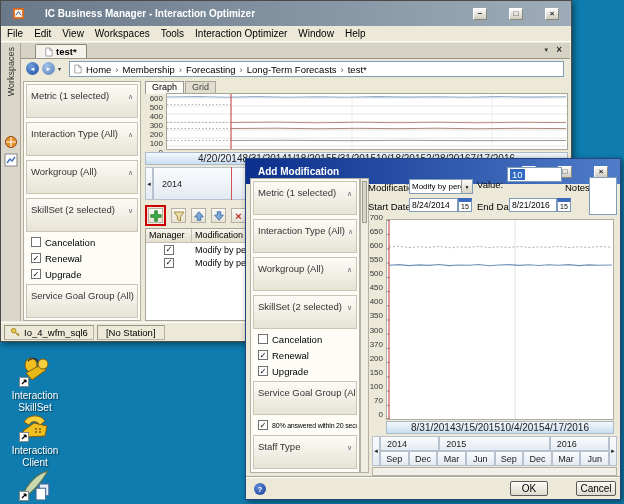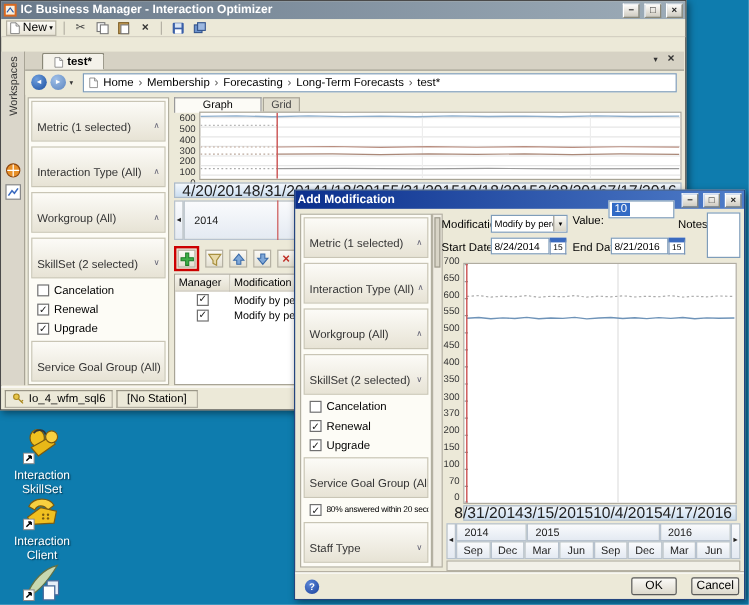--- a/index.html
+++ b/index.html
@@ -1,36 +1,36 @@
 <!DOCTYPE html>
 <html><head>
 <meta charset="utf-8">
 <style>
   *{margin:0;padding:0;box-sizing:border-box}
   body{font-family:"Liberation Sans",sans-serif}
   #screen{position:relative;width:624px;height:504px;background:#0E7CAE;overflow:hidden;font-size:10px;color:#000}
   .abs{position:absolute}
   .win{position:absolute;background:#ECE9D8;border:1px solid #4A4A4A;box-shadow:2px 2px 6px rgba(0,0,0,.45)}
-  .tbar{height:15px;display:flex;align-items:center;gap:3px;padding:0 2px;color:#fff;font-weight:bold;font-size:10px;white-space:nowrap}
+  .tbar{height:25px;display:flex;align-items:center;gap:21px;padding:0 12px;color:#fff;font-weight:bold;font-size:10px;white-space:nowrap}
   .tbar-main{background:linear-gradient(to right,#69798A,#9DACB8)}
   .tbar-dlg{background:linear-gradient(to right,#0B2F8C,#4F7DC9)}
   .ttext{flex:1;overflow:hidden}
   .wbtn{width:14px;height:12px;background:linear-gradient(#FDFCFA,#CFCBC0);border:1px solid #8A8878;border-top-color:#fff;border-left-color:#fff;color:#222;font-size:8px;line-height:9px;text-align:center;margin-left:1px;font-weight:bold}
   .menubar{display:flex;gap:11px;padding:2px 6px;font-size:10px;background:#ECE9D8;border-bottom:1px solid #fff}
   .menubar span{cursor:default}
   .toolbar{display:flex;align-items:center;gap:4px;padding:1px 4px;height:15px;background:#ECE9D8;border-bottom:1px solid #D4D0C2}
   .sep{width:1px;height:11px;background:#B5B1A5;margin:0 2px}
   .tbtn{display:flex;align-items:center;gap:2px;font-size:10px;padding:0 2px;border:1px solid transparent}
   .tico{width:14px;height:13px;display:inline-flex;align-items:center;justify-content:center;font-size:10px;color:#444}
   .panel{position:absolute;background:#FDFCF6;border:1px solid #B2AFA0;padding:2px;display:flex;flex-direction:column;gap:4px;overflow:hidden}
-  .ah{flex:0 0 15px;display:flex;align-items:flex-start;justify-content:space-between;padding:16px 4px;background:linear-gradient(#FCFBF7,#E7E3D5);border:1px solid #C9C5B5;font-size:9.5px;color:#333;white-space:nowrap;overflow:hidden}
+  .ah{flex:0 0 15px;display:flex;align-items:flex-end;justify-content:space-between;padding:16px 4px;background:linear-gradient(#FCFBF7,#E7E3D5);border:1px solid #C9C5B5;font-size:9.5px;color:#333;white-space:nowrap;overflow:hidden}
   .cv{font-size:7px;color:#667;margin-left:3px}
   .ck{flex:0 0 12px;display:flex;align-items:center;gap:4px;padding-left:5px;font-size:9.5px;white-space:nowrap;overflow:hidden}
   .box{flex:0 0 10px;width:10px;height:10px;background:#fff;border:1px solid #707070;display:flex;align-items:center;justify-content:center;font-size:8.5px;color:#222;line-height:1}
-  .xstrip{position:absolute;background:linear-gradient(#F4F8FC,#CADDF0);border:1px solid #AABACB;display:flex;justify-content:flex-end;align-items:center;font-size:13px;padding:0 3px;color:#222}
+  .xstrip{position:absolute;background:linear-gradient(#F4F8FC,#CADDF0);border:1px solid #AABACB;display:flex;justify-content:center;align-items:center;font-size:10px;padding:0 3px;color:#222}
   .tlc{border:1px solid #B7C2CE;background:linear-gradient(#FAFBFD,#E4EAF2);font-size:9px;display:flex;align-items:center;color:#222}
   .ibtn{width:15px;height:15px;background:linear-gradient(#FBFAF6,#E4E0D2);border:1px solid #B5B1A3;display:flex;align-items:center;justify-content:center}
   .btn{background:linear-gradient(#FBFAF7,#DEDACD);border:1px solid #5A5A5A;border-radius:2px;font-size:10px;display:flex;align-items:center;justify-content:center}
   .ylab{display:flex;flex-direction:column;justify-content:space-between;align-items:flex-end;font-size:8px;color:#333;position:absolute}
   .field{background:#fff;border:1px solid #7F9DB9;font-size:8.5px;display:flex;align-items:center;padding:0 2px;overflow:hidden;white-space:nowrap}
   .gridc{border-right:1px solid #C5C1B2;border-bottom:1px solid #C5C1B2;background:linear-gradient(#F6F4EC,#E3DFD0);font-size:9px;padding:1px 3px}
   .dico{position:absolute;width:64px;text-align:center;color:#fff;font-size:10px;line-height:12px;text-shadow:1px 1px 1px rgba(0,40,60,.8)}
   .short{position:absolute;width:10px;height:10px}
 </style>
 </head>
@@ -89,20 +89,30 @@
         <rect width="12" height="12" fill="#D86820"></rect>
           <rect x="2" y="2" width="8" height="8" fill="#F8F0E0"></rect>
         <path d="M3 8 L6 4 L9 8" stroke="#2858A8" fill="none"></path>
       </svg>
       <span class="ttext">IC Business Manager - Interaction Optimizer</span>
       <span class="wbtn">−</span>
       <span class="wbtn">□</span>
       <span class="wbtn">×</span>
     </div>
 
+    <div class="menubar">
+      <span>File</span>
+      <span>Edit</span>
+      <span>View</span>
+      <span>Workspaces</span>
+      <span>Tools</span>
+      <span>Interaction Optimizer</span>
+      <span>Window</span>
+      <span>Help</span>
+    </div>
 
     <div class="toolbar">
       <span class="tbtn" style="border:1px solid #B5B1A3;background:linear-gradient(#FDFCF8,#E8E4D6)">
         <svg width="9" height="11" viewBox="0 0 10 12">
           <path d="M1 1h5l3 3v7H1z" fill="#fff" stroke="#777" stroke-width="0.8"></path>
             <path d="M6 1v3h3" fill="none" stroke="#777" stroke-width="0.8"></path>
         </svg>
         <span>New</span>
         <span style="font-size:6px">▾</span>
       </span>
@@ -211,21 +221,21 @@
         <span class="box">✓</span>
         <span>Upgrade</span>
       </div>
       <div class="ah">
         <span>Service Goal Group (All)</span>
           <span class="cv">∧</span>
       </div>
     </div>
 
     <div class="abs" style="left:144px;top:80px;height:13px;display:flex;gap:1px">
-      <span style="background:#FCFBF6;border:1px solid #999;border-bottom:none;padding:0 23px;font-size:9px">Graph</span>
+      <span style="background:#FCFBF6;border:1px solid #999;border-bottom:none;padding:0 6px;font-size:9px">Graph</span>
       <span style="background:#E2DECF;border:1px solid #A8A496;padding:0 6px;font-size:9px;color:#444">Grid</span>
     </div>
 
     <div class="ylab" style="left:140px;top:93px;width:22px;height:54px">
       <span>600</span>
       <span>500</span>
       <span>400</span>
       <span>300</span>
       <span>200</span>
       <span>100</span>
@@ -447,18 +457,18 @@
           <span class="tlc" style="flex:1;justify-content:center">Mar</span>
           <span class="tlc" style="flex:1;justify-content:center">Jun</span>
         </span>
       </span>
       <span class="tlc" style="flex:0 0 8px;justify-content:center;font-size:6px">►</span>
     </div>
     <div class="abs" style="left:126px;top:308px;width:245px;height:9px;background:#F2F0E8;border:1px solid #B5B1A3"></div>
 
     <div class="abs" style="left:0;top:318px;width:374px;height:22px;background:#ECE9D8;border-top:1px solid #fff;box-shadow:0 -1px 0 #A8A496">
       <span style="position:absolute;left:8px;top:5px;width:12px;height:12px;border-radius:50%;background:radial-gradient(circle at 35% 30%,#5B87D8,#1A3F9A);color:#fff;font-size:8px;font-weight:bold;display:flex;align-items:center;justify-content:center">?</span>
-      <span class="btn" style="position:absolute;left:280px;top:3px;width:38px;height:15px">OK</span>
+      <span class="btn" style="position:absolute;left:264px;top:3px;width:38px;height:15px">OK</span>
       <span class="btn" style="position:absolute;left:330px;top:3px;width:40px;height:15px">Cancel</span>
     </div>
   </div>
 
 </div>
 
 </body></html>

